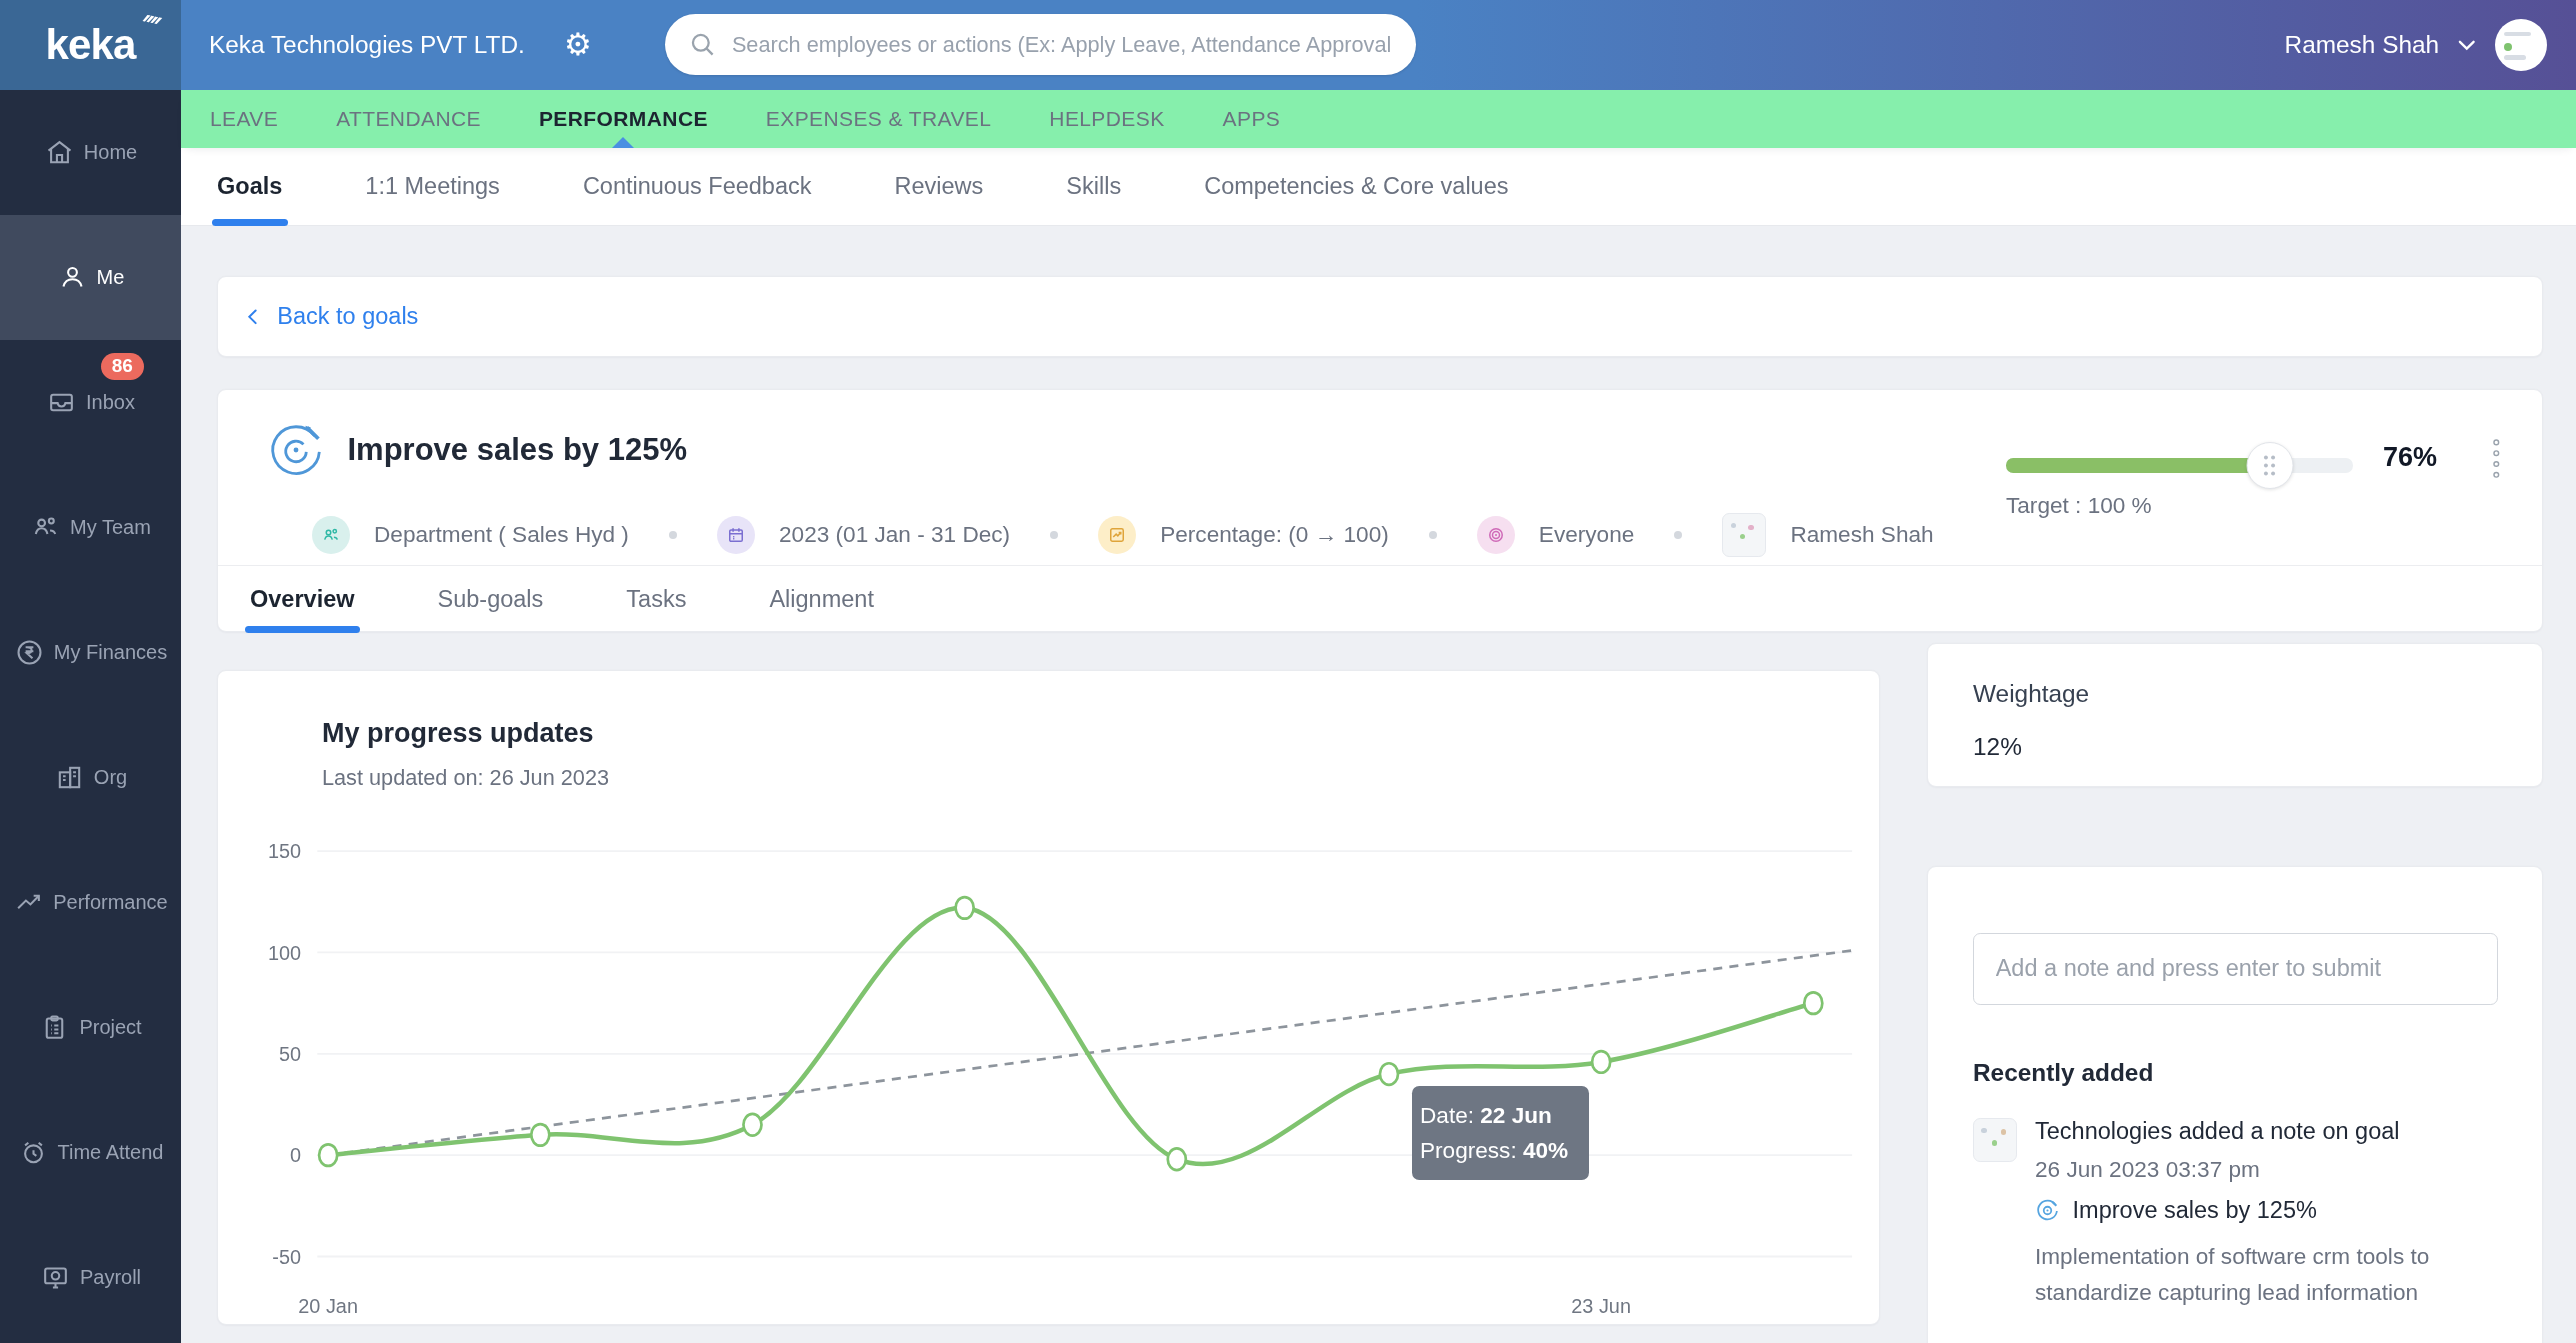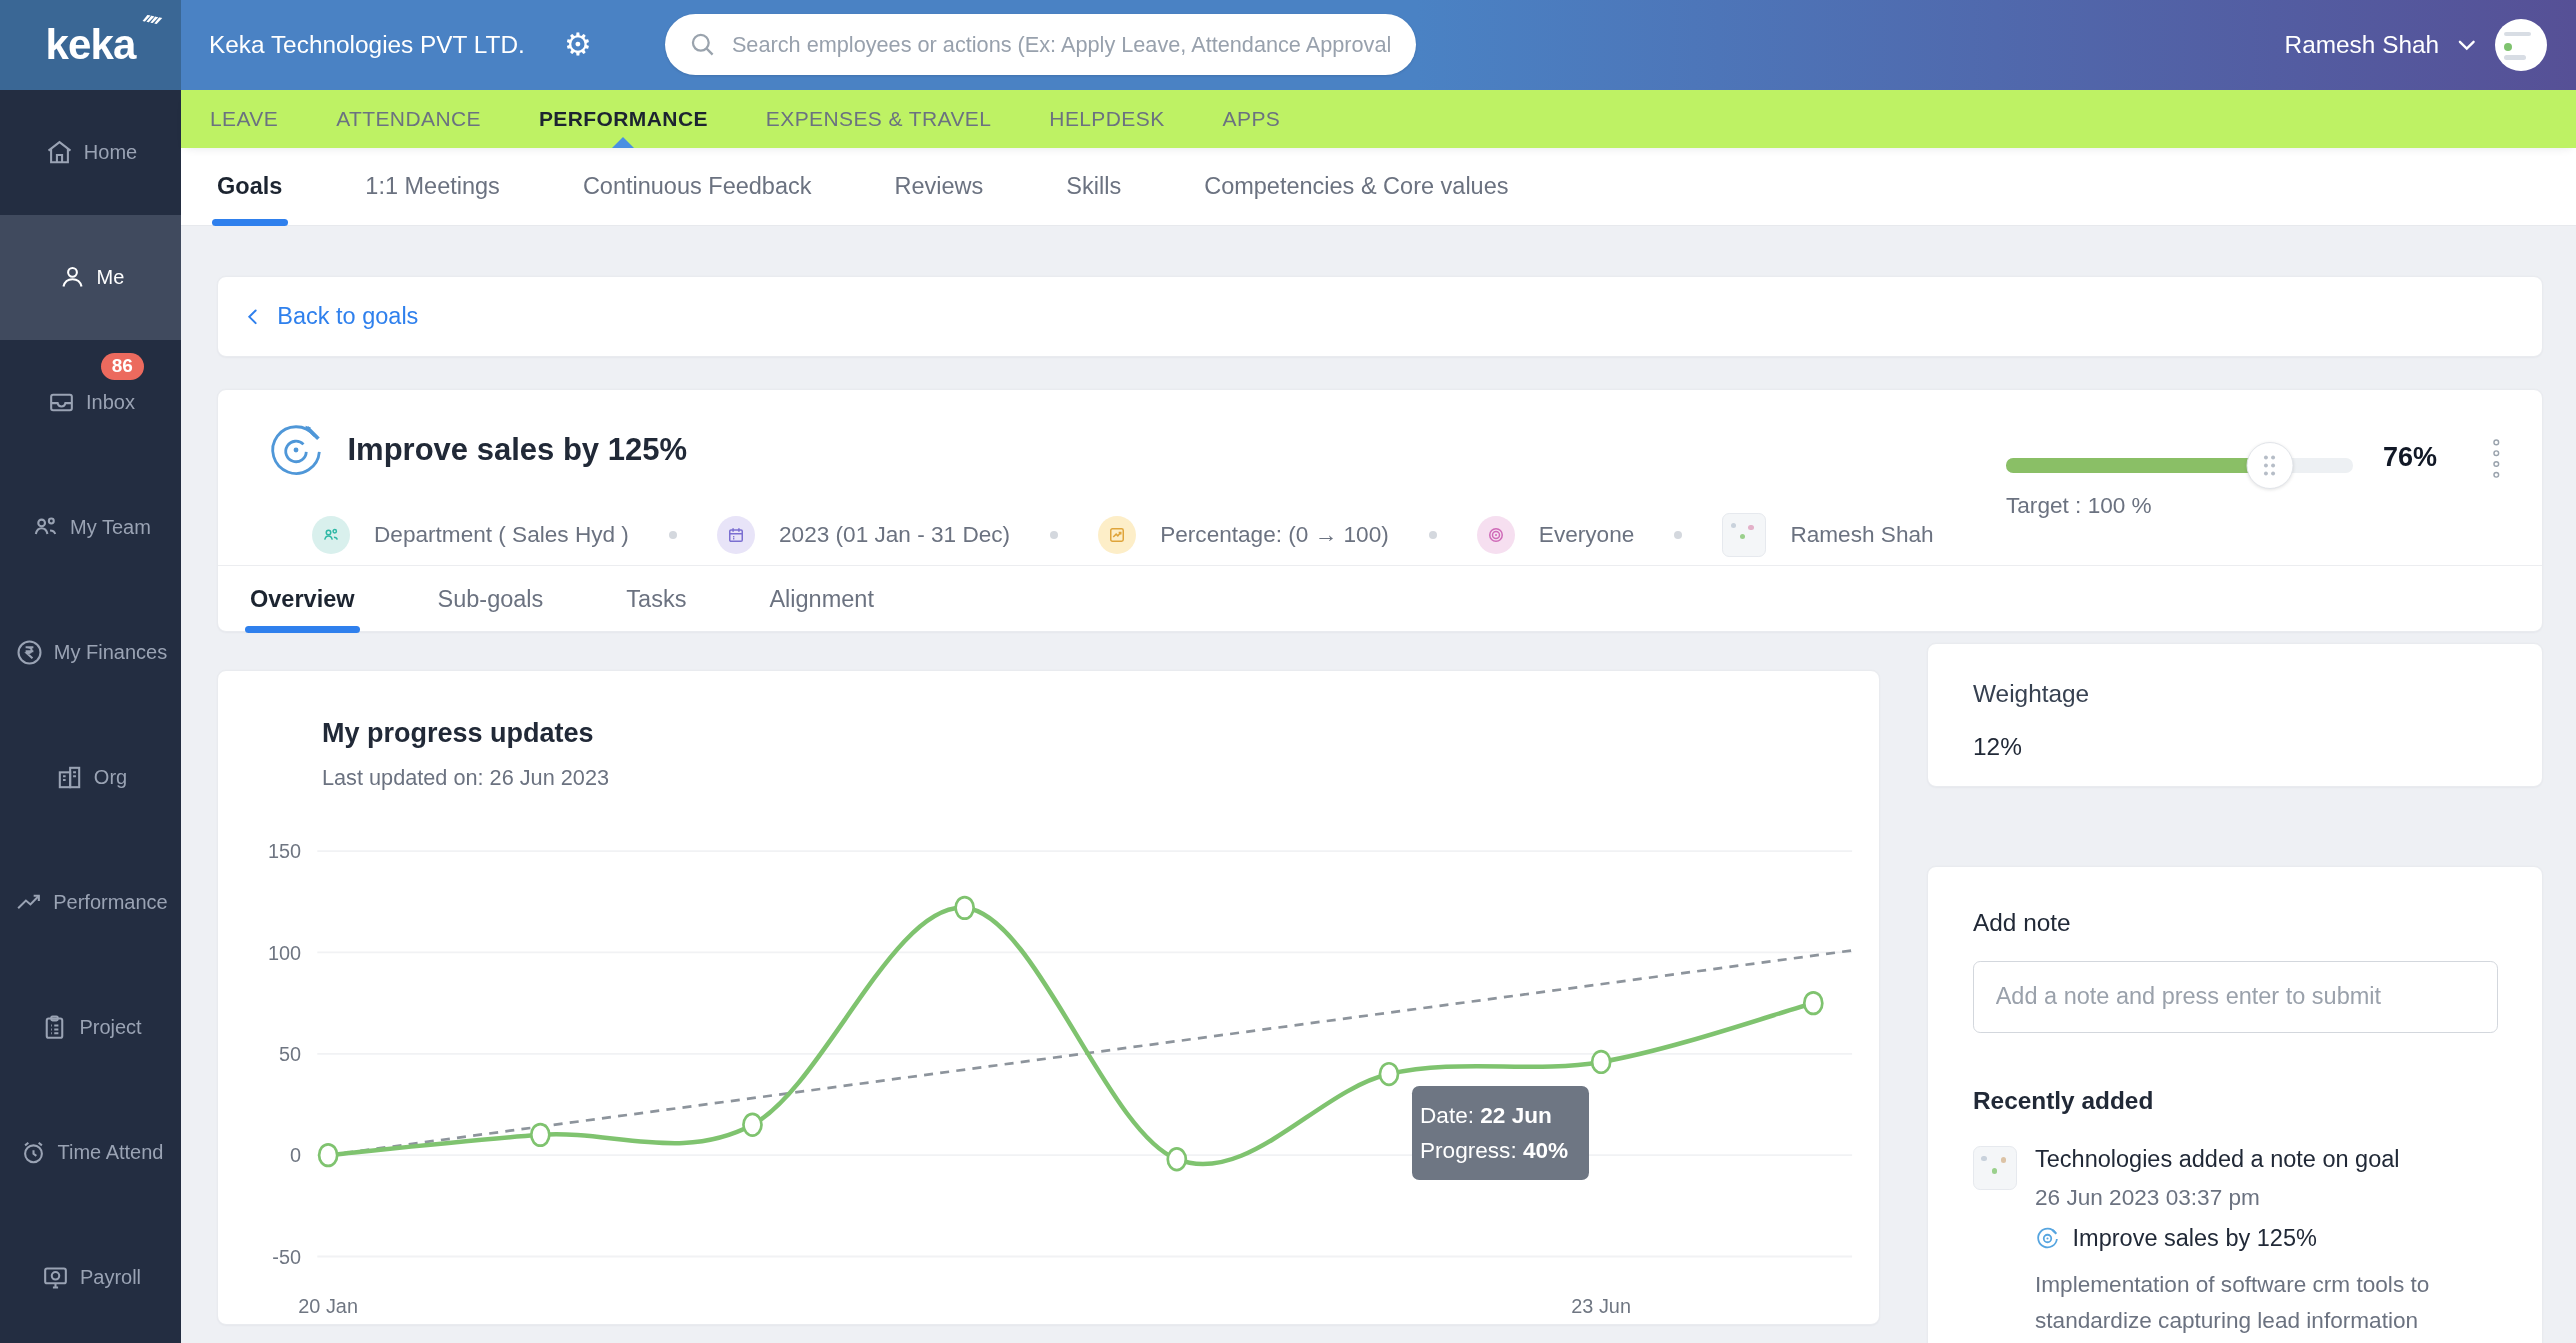--- a/index.html
+++ b/index.html
@@ -30,21 +30,21 @@
   
   .sidebar{left:0;top:90px;width:181px;height:1253px;background:#232d41;}
   .side-item{width:181px;height:125px;display:flex;flex-direction:row;align-items:center;justify-content:center;
     gap:9px;color:#9aa3b4;cursor:pointer;position:relative;}
   .side-item.active{background:#404a5e;color:#fff;}
   .side-item .lbl{font-size:20px;}
   .side-item svg{stroke:currentColor;}
   .badge{position:absolute;top:12.6px;left:101px;background:#ec6a5e;color:#fff;font-size:19px;
     padding:2.7px 10.8px;border-radius:14.4px;font-weight:bold;}
   
-  .navbar{left:181px;top:90px;width:2395px;height:58px;background:#bef264;
+  .navbar{left:181px;top:90px;width:2395px;height:58px;background:#86efac;
     display:flex;align-items:center;gap:58px;padding-left:29px;box-sizing:border-box;
     box-shadow:0 5.4px 9px -5.4px rgba(20,30,50,.12);position:absolute;z-index:3;}
   .nav-tab{font-size:21px;color:#6b7280;letter-spacing:0.4px;cursor:pointer;position:relative;height:58px;
     display:flex;align-items:center;}
   .nav-tab.active{color:#1c2430;font-weight:bold;}
   .nav-tab.active::after{content:"";position:absolute;bottom:0;left:50%;transform:translateX(-50%);
     border-left:11.7px solid transparent;border-right:11.7px solid transparent;border-bottom:11.7px solid #4a8fe2;}
   
   .subtabs{left:181px;top:148px;width:2395px;height:78px;background:#fff;border-bottom:0.9px solid #e7e9ed;
     display:flex;align-items:center;gap:83px;padding-left:36px;box-sizing:border-box;position:absolute;z-index:2;}
@@ -378,21 +378,20 @@
     <div><span>Progress:</span> <b>40%</b></div>
   </div>
 </div>
 
 <div class="abs card weight-card">
   <div class="weight-title">Weightage</div>
   <div class="weight-value">12%</div>
 </div>
 
 <div class="abs card note-card">
-  <div class="note-title">Add note</div>
   <input class="note-input" placeholder="Add a note and press enter to submit" style="">
   <div class="recent-title">Recently added</div>
   <div class="recent-item">
     <span class="mini-avatar" style="flex:0 0 42px;">
       <i style="left:7.2px;top:9px;background:#c9d2dc;"></i>
         <i style="left:18px;top:21.7px;background:#9ad08c;"></i>
         <i style="left:27px;top:10.8px;background:#dcc3a6;"></i>
     </span>
     <div class="recent-body">
       <div class="recent-line1">Technologies added a note on goal</div>

